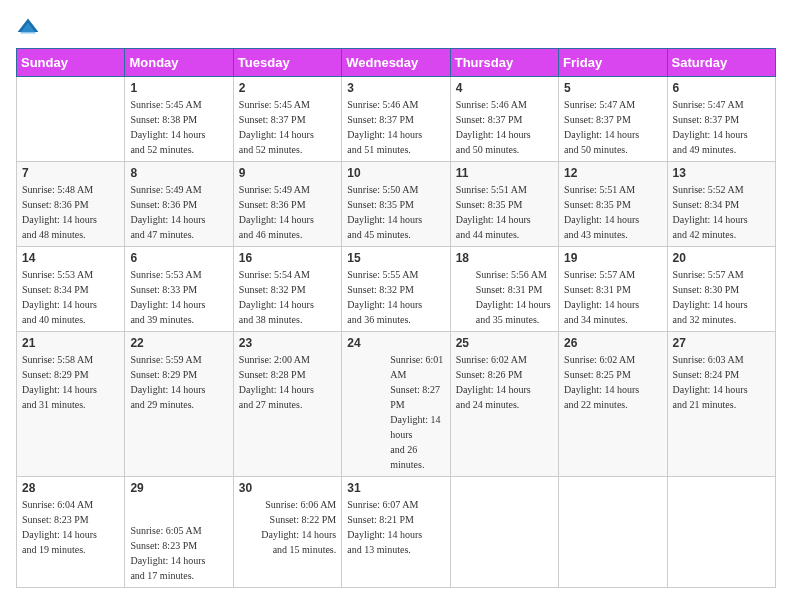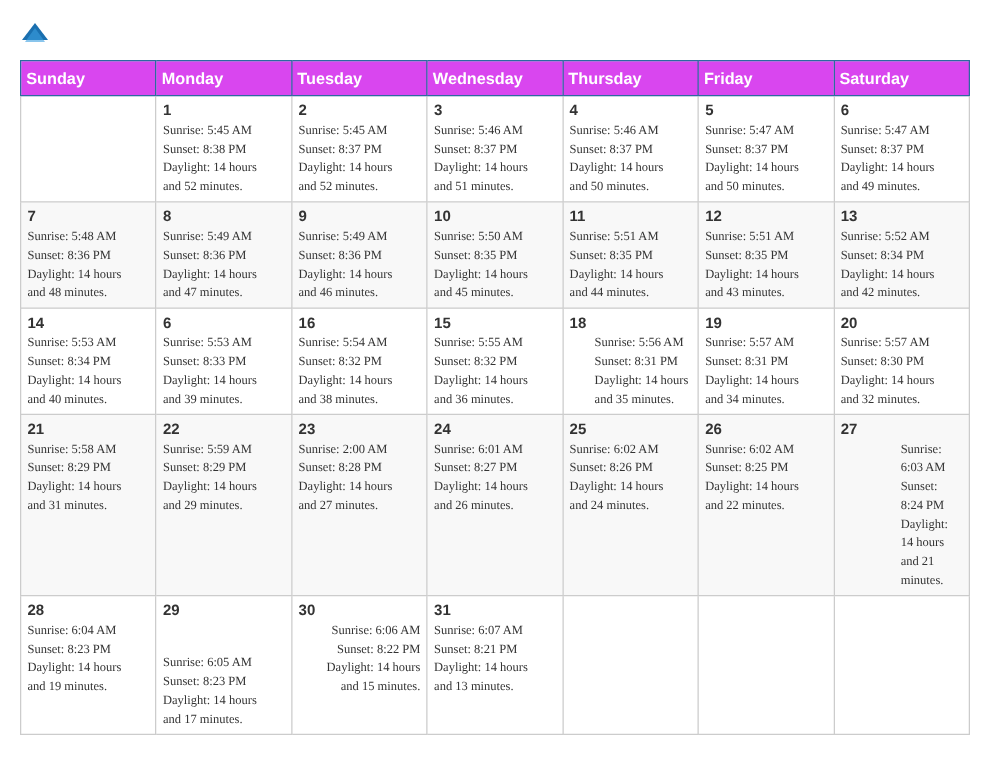--- a/index.html
+++ b/index.html
@@ -291,42 +291,42 @@
         </td>
         <td>
           <span class="day-number">23</span>
           <div class="day-info" style="white-space: pre-line;">Sunrise: 2:00 AM
 Sunset: 8:28 PM
 Daylight: 14 hours
 and 27 minutes.</div>
         </td>
         <td>
           <span class="day-number">24</span>
-          <div class="day-info" style="white-space: pre-line;">Sunrise: 6:01 AM
+          <div class="day-info" style="white-space: pre-line; margin-left: 43px;">Sunrise: 6:01 AM
 Sunset: 8:27 PM
 Daylight: 14 hours
 and 26 minutes.</div>
         </td>
         <td>
           <span class="day-number">25</span>
           <div class="day-info" style="white-space: pre-line;">Sunrise: 6:02 AM
 Sunset: 8:26 PM
 Daylight: 14 hours
 and 24 minutes.</div>
         </td>
         <td>
           <span class="day-number">26</span>
           <div class="day-info" style="white-space: pre-line;">Sunrise: 6:02 AM
 Sunset: 8:25 PM
 Daylight: 14 hours
 and 22 minutes.</div>
         </td>
         <td>
           <span class="day-number">27</span>
-          <div class="day-info" style="white-space: pre-line; margin-left: 48px;">Sunrise: 6:03 AM
+          <div class="day-info" style="white-space: pre-line;">Sunrise: 6:03 AM
 Sunset: 8:24 PM
 Daylight: 14 hours
 and 21 minutes.</div>
         </td>
       </tr>
       <tr>
         <td>
           <span class="day-number">28</span>
           <div class="day-info" style="white-space: pre-line;">Sunrise: 6:04 AM
 Sunset: 8:23 PM

